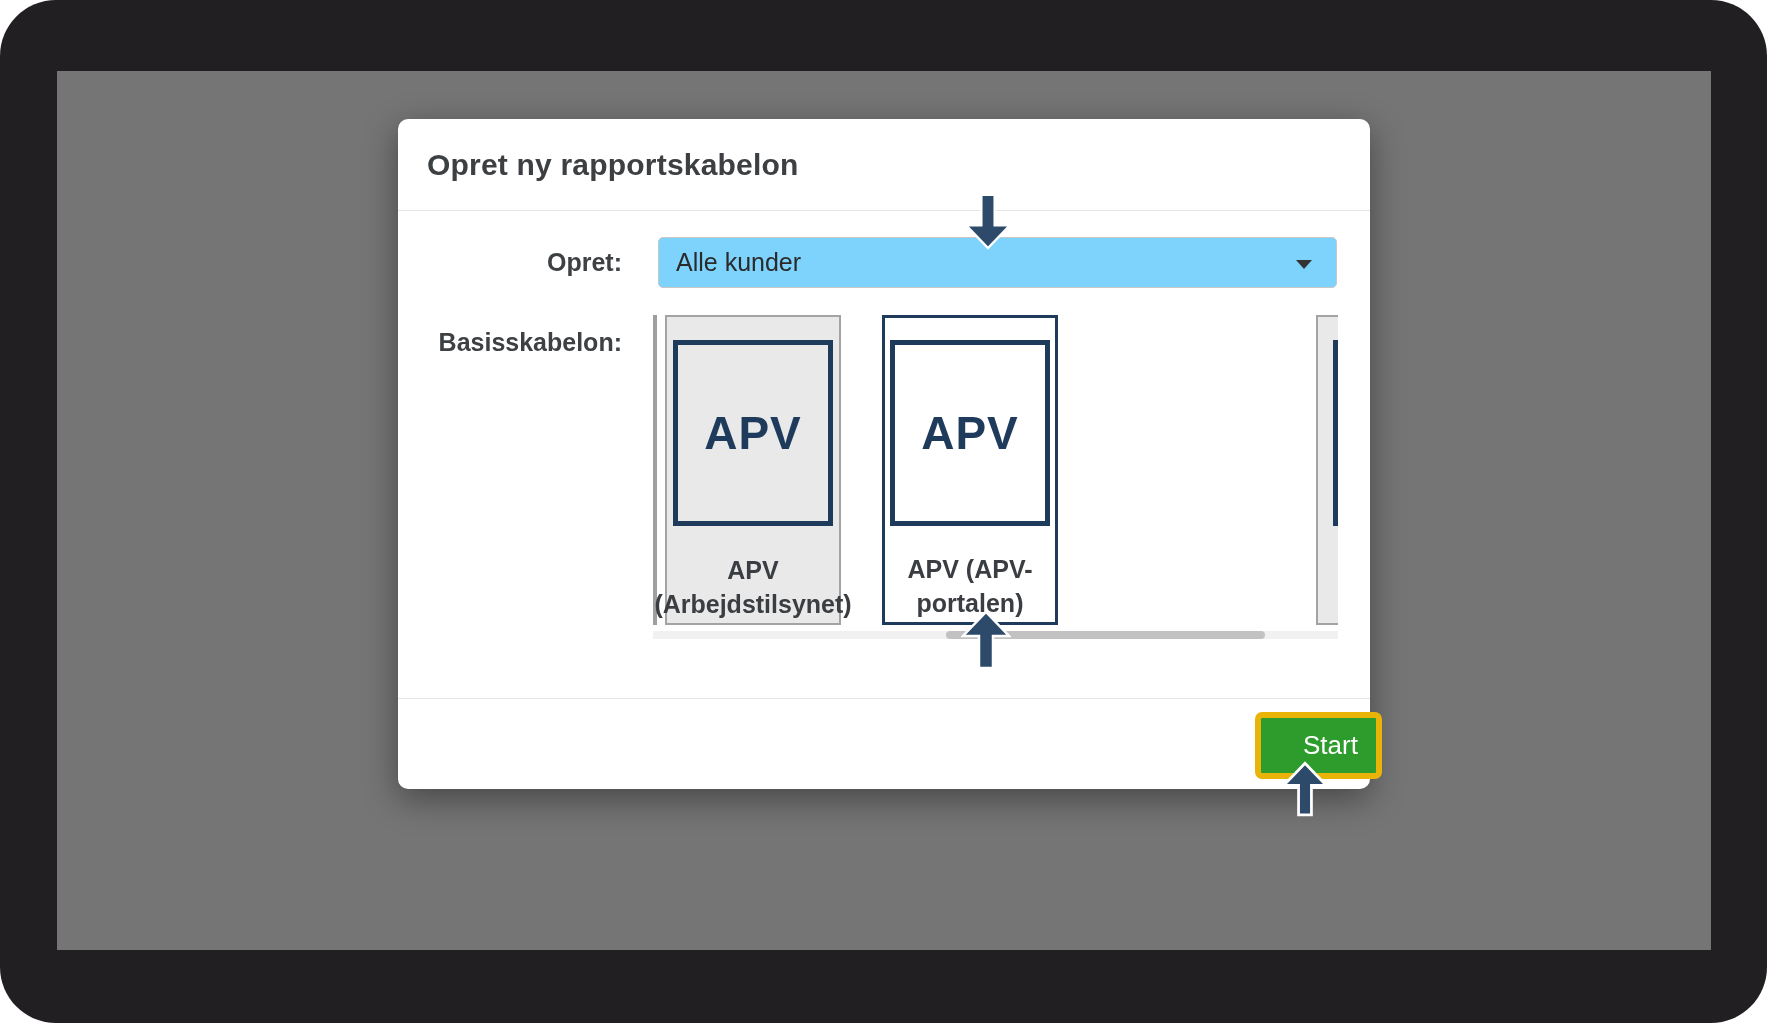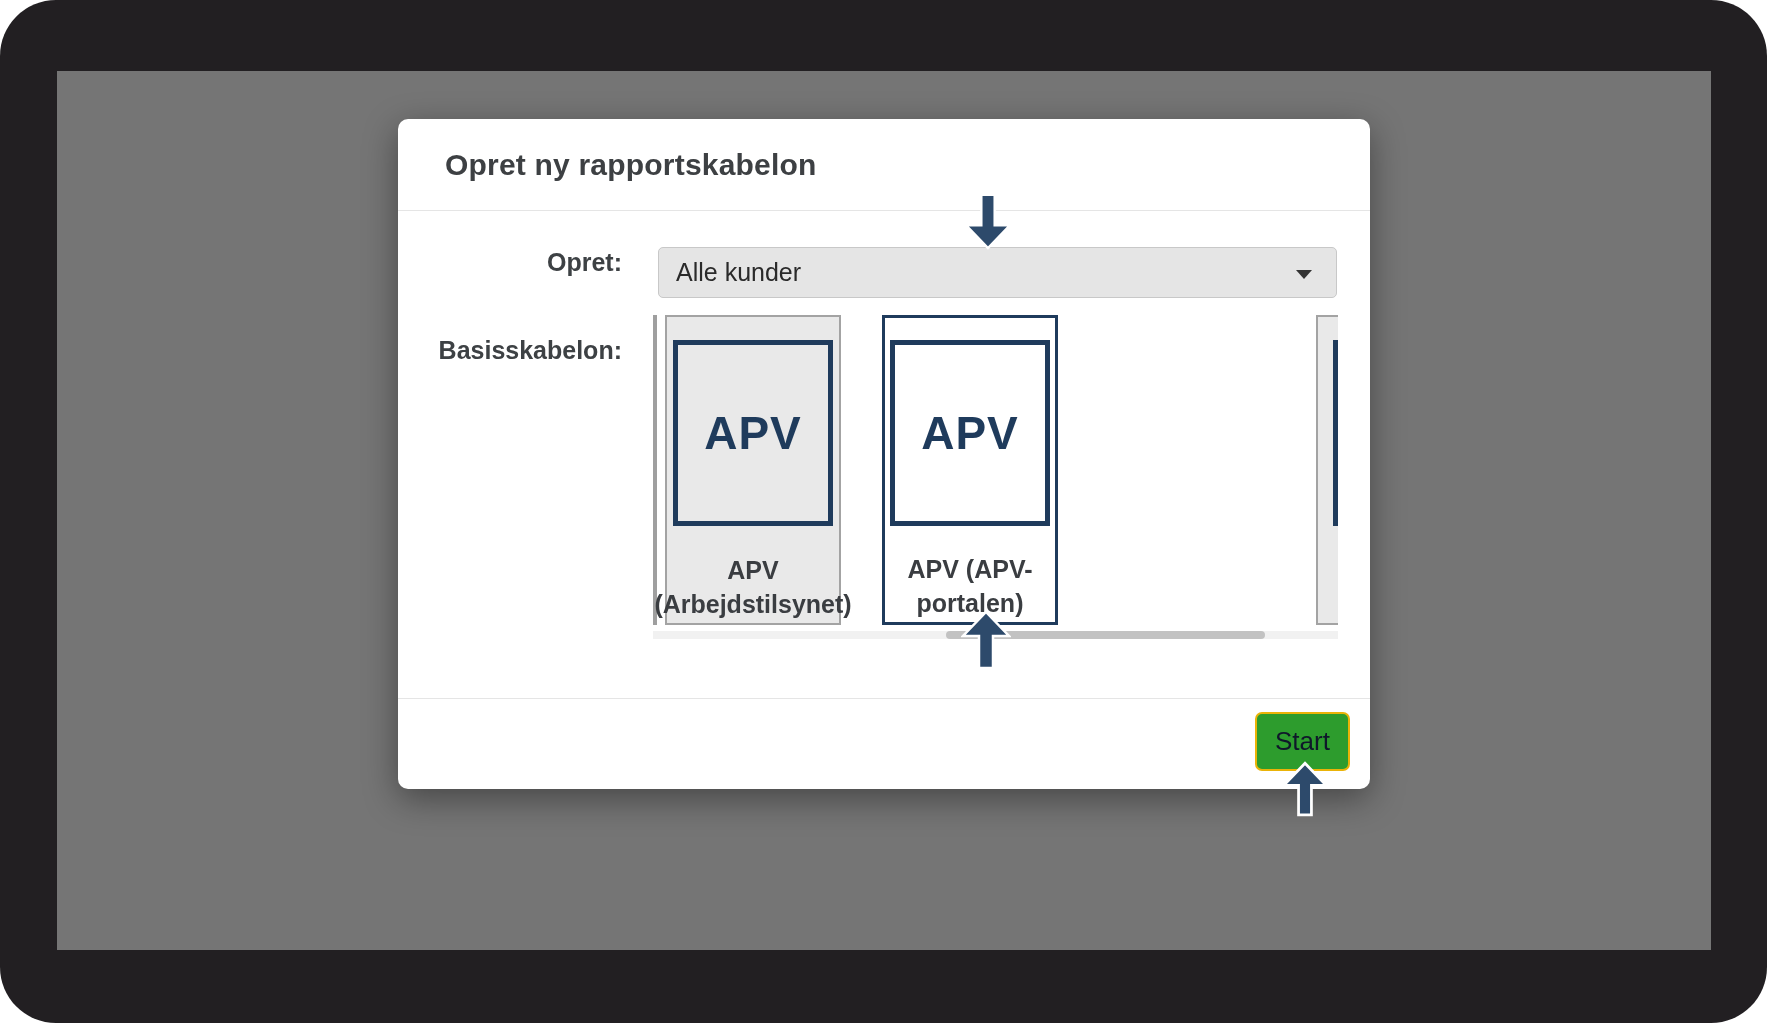--- a/index.html
+++ b/index.html
@@ -4,30 +4,30 @@
 <style>
   html,body{margin:0;padding:0;background:#ffffff;}
   body{font-family:"Liberation Sans","DejaVu Sans",sans-serif;}
   .stage{position:relative;width:1767px;height:1023px;background:#ffffff;overflow:hidden;}
   .frame{position:absolute;left:0;top:0;width:1767px;height:1023px;background:#221f22;border-radius:56px;}
   .desktop{position:absolute;left:57px;top:71px;width:1654px;height:879px;background:#757575;}
 
   .modal{position:absolute;left:398px;top:119px;width:972px;height:670px;background:#ffffff;
          border-radius:10px;box-shadow:0 10px 34px rgba(0,0,0,0.40);}
   .modal-header{position:absolute;left:0;top:0;width:100%;height:92px;border-bottom:1px solid #e5e5e5;
-                display:flex;align-items:center;box-sizing:border-box;padding-left:47px;}
+                display:flex;align-items:center;box-sizing:border-box;padding-left:29px;}
   .modal-title{font-size:30px;font-weight:bold;color:#3d4043;letter-spacing:0.2px;}
 
   .field-label{position:absolute;left:0;width:224px;text-align:right;font-weight:bold;color:#3d4144;font-size:25px;}
   .lbl-kunde{top:118px;height:51px;line-height:51px;}
-  .lbl-basis{top:216px;height:30px;line-height:30px;}
+  .lbl-basis{top:208px;height:30px;line-height:30px;}
 
-  .select{position:absolute;left:260px;top:118px;width:679px;height:51px;background:#e5e5e5;
+  .select{position:absolute;left:260px;top:118px;width:679px;height:51px;background:#7dd3fc;
           border:1px solid #c8c8c8;border-radius:5px;box-sizing:border-box;
-          display:flex;align-items:center;padding-left:17px;cursor:pointer;margin-top:10px;}
+          display:flex;align-items:center;padding-left:17px;cursor:pointer;}
   .select-text{font-size:25px;color:#2a2a2a;}
   .caret{position:absolute;right:24px;top:22px;width:0;height:0;
          border-left:8px solid transparent;border-right:8px solid transparent;border-top:9px solid #333;}
 
   .carousel{position:absolute;left:255px;top:194px;width:685px;height:332px;overflow:hidden;}
   .edge-sliver{position:absolute;left:0;top:2px;width:4px;height:310px;background:#9f9f9f;}
   .card{position:absolute;top:2px;width:176px;height:310px;background:#e9e9e9;border:2px solid #a3a3a3;
         box-sizing:border-box;display:flex;flex-direction:column;align-items:center;cursor:pointer;}
   .card.selected{background:#ffffff;border:3px solid #1f3b5c;}
   .card1{left:12px;}.card2{left:229px;}.card3{left:446px;}.card4{left:663px;}
@@ -37,23 +37,23 @@
   .thumb-text{font-size:46px;font-weight:bold;color:#1f3b5c;letter-spacing:1px;}
   .checks{display:flex;flex-direction:column;align-items:center;gap:2px;padding-left:26px;}
   .card-label{margin-top:auto;margin-bottom:2px;height:68px;width:100%;display:flex;flex-direction:column;
               justify-content:flex-end;align-items:center;font-size:25px;font-weight:bold;color:#3a3d41;line-height:34px;text-align:center;}
   .card4 .thumb{margin-left:15px;align-self:flex-start;}
 
   .scroll-track{position:absolute;left:0;top:318px;width:685px;height:8px;background:#f1f1f1;}
   .scroll-thumb{position:absolute;left:293px;top:318px;width:319px;height:8px;background:#c2c2c2;border-radius:4px;cursor:grab;}
 
   .footer-divider{position:absolute;left:0;top:579px;width:100%;height:1px;background:#e5e5e5;}
-  .start-btn{position:absolute;left:857px;top:593px;width:91px;height:55px;background:#2d9c2d;border:2px solid #eab308;
-             border-radius:7px;color:#0f172a;font-size:26px;font-family:"Liberation Sans",sans-serif;
-             display:flex;align-items:center;justify-content:center;cursor:pointer;z-index:5;}
+  .start-btn{position:absolute;left:857px;top:593px;width:91px;height:55px;background:#2d9c2d;border:6px solid #eab308;
+             border-radius:7px;color:#ffffff;font-size:26px;font-family:"Liberation Sans",sans-serif;
+             display:flex;align-items:center;justify-content:center;cursor:pointer;z-index:5;padding-left:24px;}
 
   .arrow{position:absolute;z-index:20;}
   .arrow svg{display:block;}
 </style>
 </head>
 <body>
 
 <div class="stage">
   <div class="frame"></div>
   <div class="desktop"></div>

